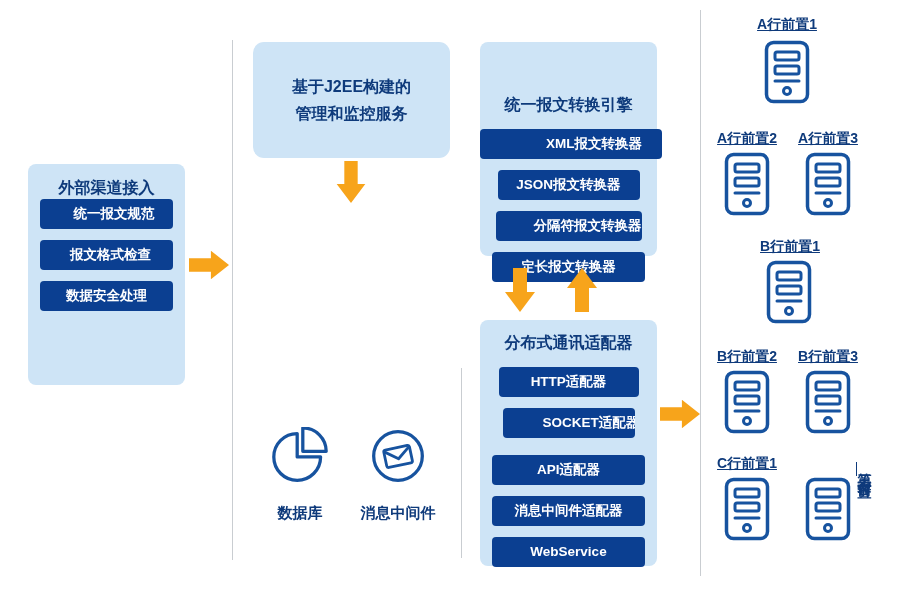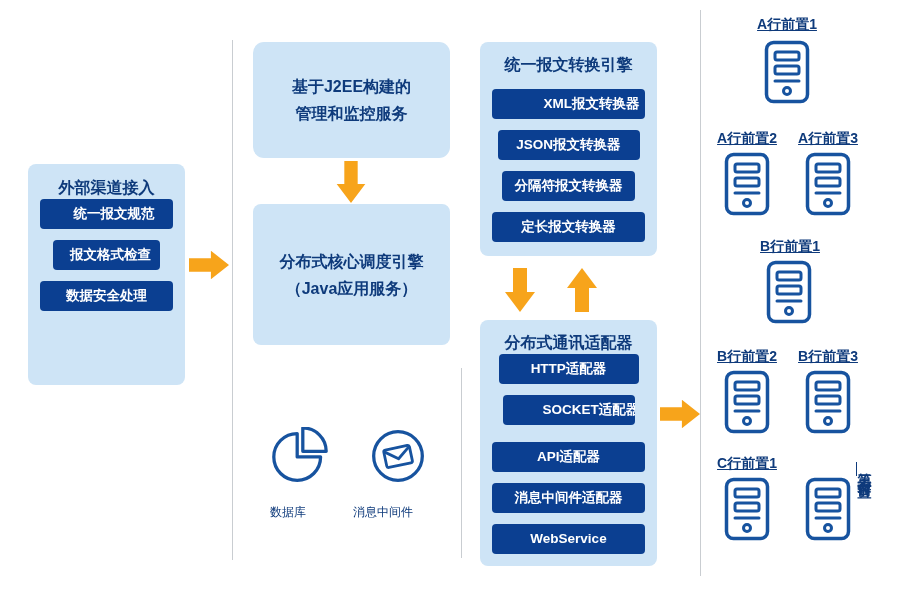--- a/index.html
+++ b/index.html
@@ -30,21 +30,21 @@
   .arrow-svg polygon { fill: var(--arrow-color, #f7a41b); }
 
   .icon-svg { position:absolute; }
   .icon-svg .s, .server-icon .s {
     fill:none; stroke: var(--icon-stroke, #17539f);
     stroke-width:3; stroke-linejoin:round; stroke-linecap:round;
   }
   .icon-svg .s-thick, .server-icon .s-thick { stroke-width:3.5; }
 
   .icon-label {
-    position:absolute; font-size:12px; font-weight:normal;
+    position:absolute; text-align:center; font-size:15px; font-weight:bold;
     color: var(--title-color, #0e3a7b);
   }
 
   .server { position:absolute; }
   .server-label {
     position:absolute; width:80px; text-align:center;
     font-size:14px; font-weight:bold; color: var(--label-color, #0e3a7b);
     white-space:nowrap;
     text-decoration:underline;
   }
@@ -58,74 +58,70 @@
 
 <div class="canvas">
 
   <div class="divider" style="left:232px;top:40px;height:520px;"></div>
   <div class="divider" style="left:461px;top:368px;height:190px;"></div>
   <div class="divider" style="left:700px;top:10px;height:566px;"></div>
 
   <div class="panel" style="left:28px;top:164px;width:157px;height:221px;padding-top:14px;">
     <div class="panel-title" style="">外部渠道接入</div>
     <div class="btn" style="width:133px;padding-left:15px;">统一报文规范</div>
-    <div class="btn" style="width:107px;padding-left:8px;">报文格式检查</div>
+    <div class="btn" style="width:133px;padding-left:8px;">报文格式检查</div>
     <div class="btn" style="width:133px;">数据安全处理</div>
   </div>
 
   <svg class="arrow-svg" style="left:189px;top:250px;" width="40" height="30" viewBox="0 0 42 30">
     <polygon points="0,8 23,8 23,0 42,15 23,30 23,22 0,22"></polygon>
   </svg>
 
   <div class="bluebox" style="left:253px;top:42px;width:197px;height:116px;border-radius:11px;">
     <div>基于J2EE构建的</div>
     <div>管理和监控服务</div>
   </div>
 
   <svg class="arrow-svg" style="left:336px;top:161px;" width="30" height="42" viewBox="0 0 30 44">
     <polygon points="8,0 22,0 22,24 30,24 15,44 0,24 8,24"></polygon>
   </svg>
 
-  <div class="bluebox" style="left:253px;top:204px;width:197px;height:141px;">
-    <div>分布式核心调度引擎</div>
-    <div>（Java应用服务）</div>
-  </div>
 
   <svg class="icon-svg" style="left:271px;top:427px;" width="58" height="58" viewBox="0 0 62 62">
     <path class="s s-thick" d="M28,7 A25,25 0 1 0 53,32 L28,32 Z"></path>
     <path class="s s-thick" d="M34,1 A25,25 0 0 1 59,26 L34,26 Z"></path>
   </svg>
   <div class="icon-label" style="left:270px;top:504px;width:60px;">数据库</div>
 
   <svg class="icon-svg" style="left:369px;top:427px;" width="58" height="58" viewBox="0 0 62 62">
     <circle class="s s-thick" cx="31" cy="31" r="26"></circle>
     <g transform="rotate(-12 31 31)">
       <rect class="s" x="17" y="22" width="28" height="19" rx="2"></rect>
       <path class="s" d="M18,24 L31,34 L44,24"></path>
     </g>
   </svg>
   <div class="icon-label" style="left:353px;top:504px;width:90px;">消息中间件</div>
 
   <div class="panel" style="left:480px;top:42px;width:177px;height:214px;padding-top:13px;">
-    <div class="panel-title" style="margin-bottom:13px;">统一报文转换引擎</div>
-    <div class="btn" style="width:153px;padding-left:46px;">XML报文转换器</div>
+    <div class="panel-title" style="margin-bottom:13px;margin-top:40px;">统一报文转换引擎</div>
+    <div class="btn" style="width:182px;padding-left:46px;">XML报文转换器</div>
     <div class="btn" style="width:142px;">JSON报文转换器</div>
-    <div class="btn" style="width:133px;">分隔符报文转换器</div>
+    <div class="btn" style="width:146px;text-align:right;">分隔符报文转换器</div>
     <div class="btn" style="width:153px;">定长报文转换器</div>
   </div>
 
   <svg class="arrow-svg" style="left:505px;top:268px;" width="30" height="44" viewBox="0 0 30 44">
     <polygon points="8,0 22,0 22,24 30,24 15,44 0,24 8,24"></polygon>
   </svg>
   <svg class="arrow-svg" style="left:567px;top:268px;" width="30" height="44" viewBox="0 0 30 44">
     <polygon points="8,44 22,44 22,20 30,20 15,0 0,20 8,20"></polygon>
   </svg>
 
   <div class="panel" style="left:480px;top:320px;width:177px;height:246px;padding-top:13px;">
-    <div class="panel-title" style="">分布式通讯适配器</div>
+    <div class="panel-title" style="margin-bottom:13px;">分布式通讯适配器</div>
     <div class="btn" style="width:140px;">HTTP适配器</div>
     <div class="btn" style="width:132px;padding-left:40px;">SOCKET适配器</div>
     <div class="btn" style="width:153px;margin-top:17px;">API适配器</div>
     <div class="btn" style="width:153px;">消息中间件适配器</div>
     <div class="btn" style="width:153px;">WebService</div>
   </div>
 
   <svg class="arrow-svg" style="left:660px;top:399px;" width="40" height="30" viewBox="0 0 42 30">
     <polygon points="0,8 23,8 23,0 42,15 23,30 23,22 0,22"></polygon>
   </svg>

